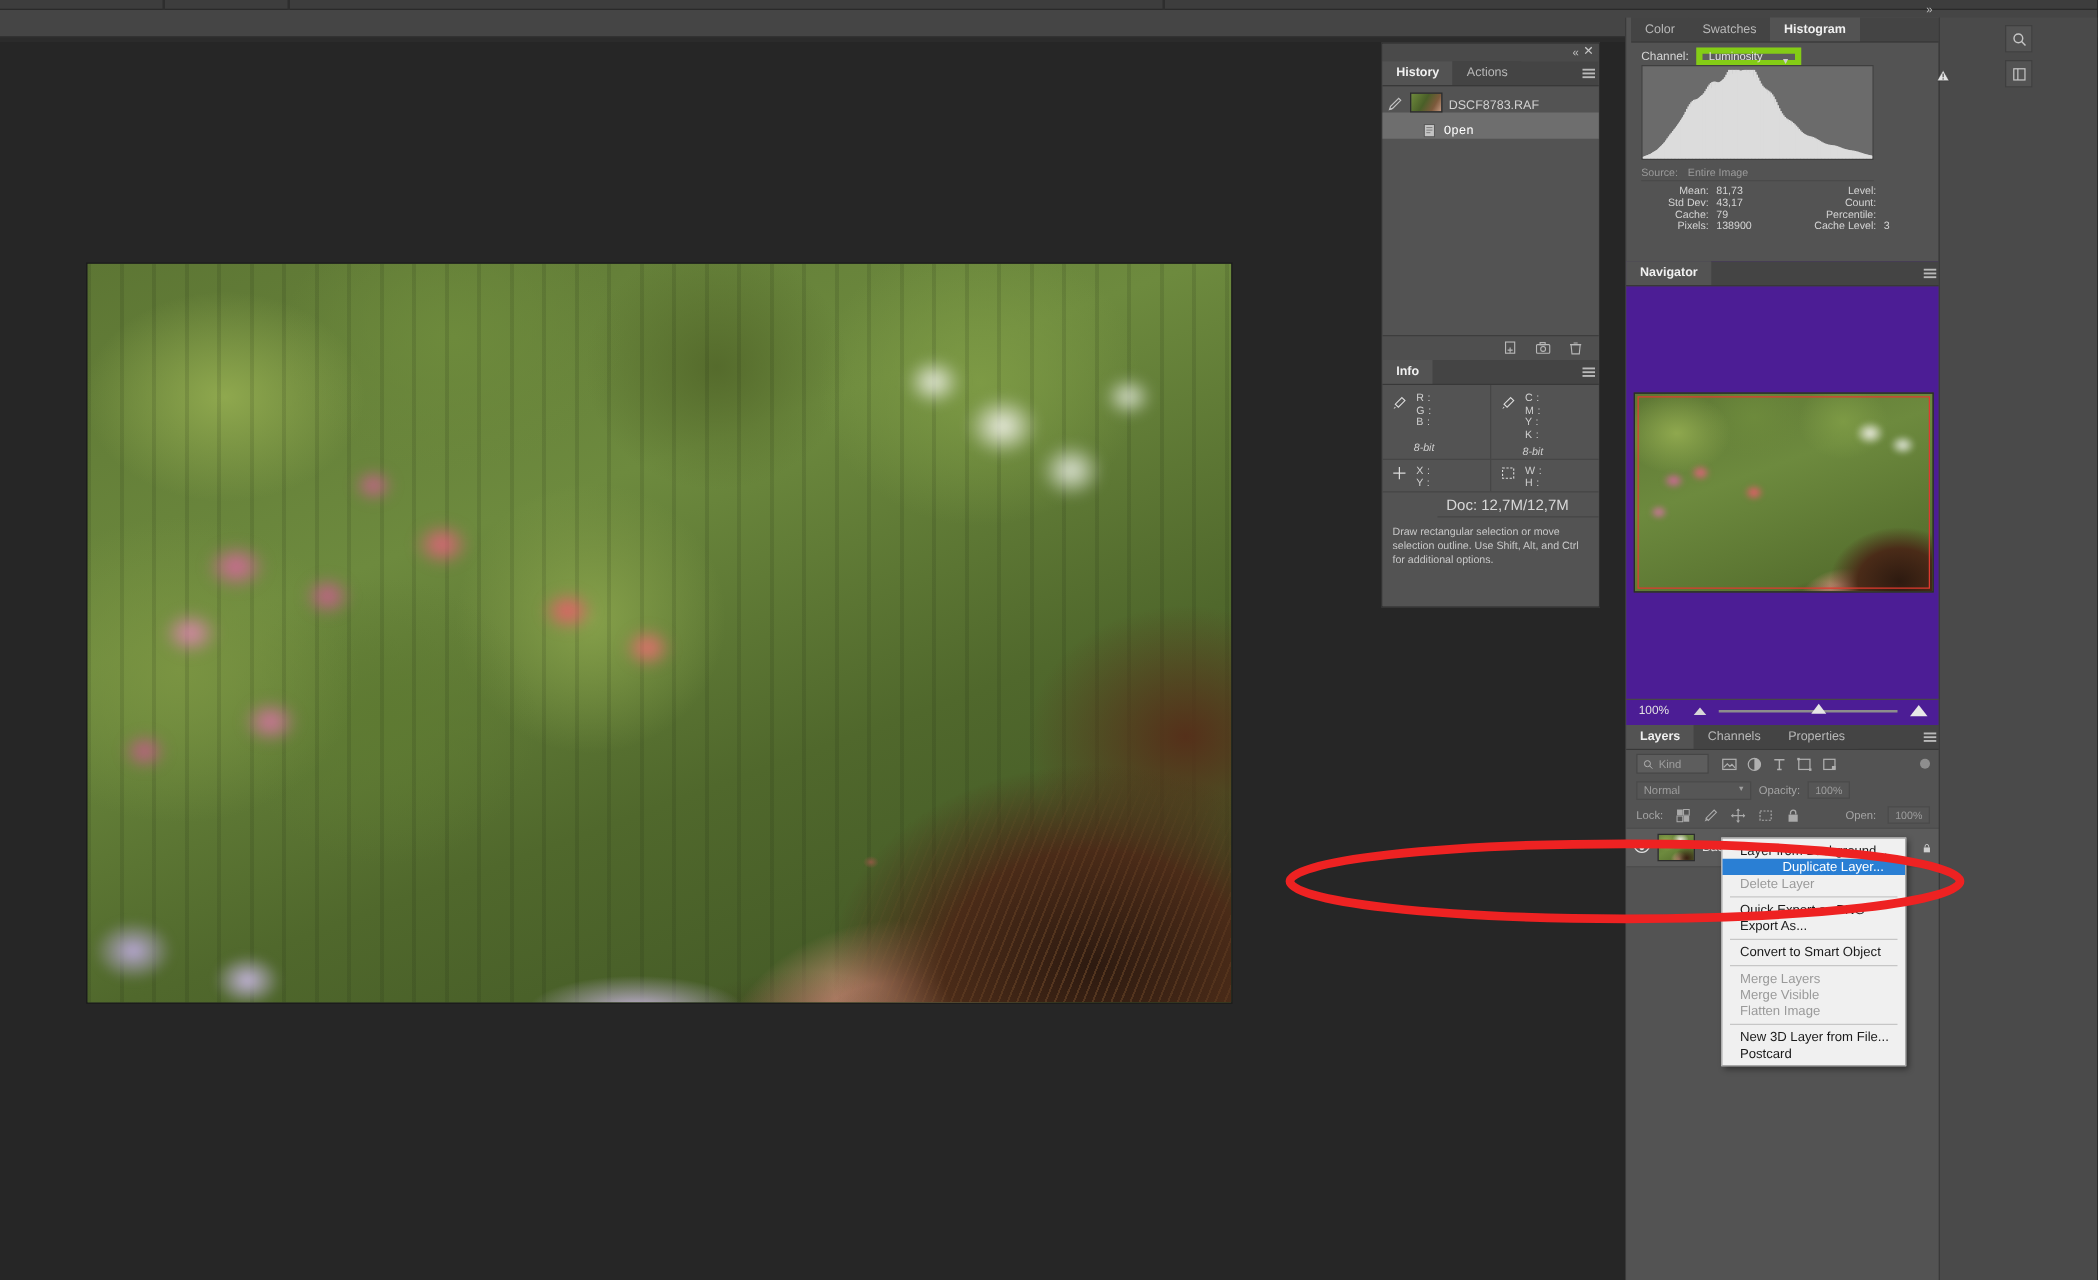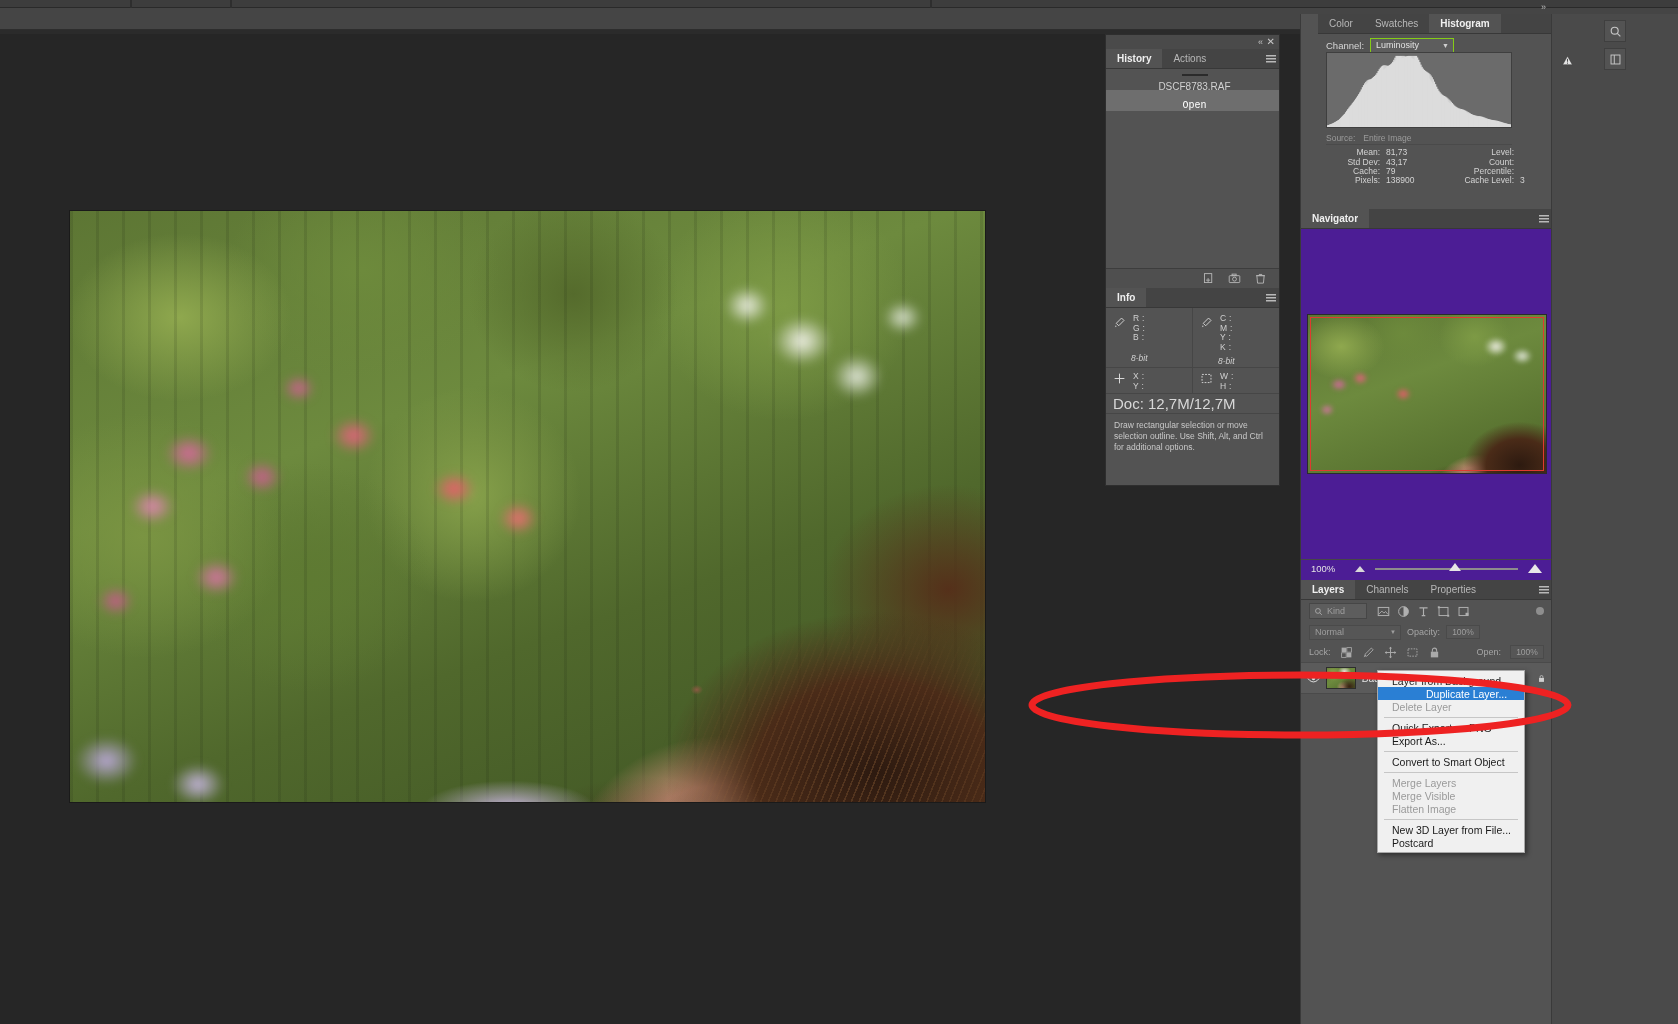--- a/index.html
+++ b/index.html
@@ -66,52 +66,52 @@
     height:14px; background:#4a4a4a; position:relative;
   }
   .float-head .collapse{
     position:absolute; right:17px; top:2px; font-size:9px; color:#c0c0c0; letter-spacing:-1px;
   }
   .float-head .closex{
     position:absolute; right:4px; top:1px; font-size:10px; color:#c8c8c8; line-height:11px;
   }
   .hist-body{ position:absolute; left:0; top:14px; width:173px; height:239px; background:#535353;}
   .hist-row{
-    height:21px; display:flex; align-items:center; padding-left:4px; gap:5px;
-    font-size:10px; color:#d2d2d2;flex-direction:column;
+    height:21px; display:flex; align-items:flex-end; padding-left:4px; gap:5px;
+    font-size:10px; color:#d2d2d2;
   }
   .hist-row.sel{ background:#6e6e6e; color:#fff;font-family:Liberation Mono, monospace; }
   .hist-thumb{ width:26px;height:16px; background:#4a5a2e; border:1px solid #2b2b2b; overflow:hidden;}
   .hist-icons{
     position:absolute; left:0; bottom:0; width:173px; height:20px;
     background:#4f4f4f; border-top:1px solid #3d3d3d;
     display:flex; justify-content:flex-end; align-items:center; gap:13px; padding-right:12px;
   }
   .mini-ico{ width:13px;height:13px; opacity:.82;}
   .info-panel{ position:absolute; left:0; top:253px; width:173px; height:197px; background:#535353;}
   .info-grid{ display:flex; height:60px; border-bottom:1px solid #464646;}
   .info-cell{ flex:1; display:flex; align-items:flex-start; padding:6px 0 0 7px; gap:7px; position:relative;}
   .info-cell + .info-cell{ border-left:1px solid #464646;}
   .ilabels{ font-size:8.5px; color:#d0d0d0; line-height:9.5px; letter-spacing:.3px;}
   .ibit{ position:absolute; left:25px; bottom:4px; font-size:8.5px; color:#d0d0d0;font-style:italic;}
   .info-grid2{ display:flex; height:26px; border-bottom:1px solid #464646;}
   .doc-line{ height:20px; display:flex; align-items:center; padding-left:7px;
-             font-size:15px; color:#d8d8d8; border-bottom:1px solid #464646;}
+             font-size:12px; color:#d8d8d8; border-bottom:1px solid #464646;margin-left:44px;}
   .hint{ padding:6px 8px 0 8px; font-size:8.5px; color:#c9c9c9; line-height:11px;}
 
   
   .dock{ position:absolute; left:1300px; top:14px; width:251px; height:1010px; background:#535353;
          border-left:1px solid #3a3a3a;}
   .dock-collapse{ position:absolute; right:6px; top:1px; font-size:9px; color:#bdbdbd; letter-spacing:-1px;}
 
-  .histo-panel{ position:absolute; left:17px; top:14px; width:267px; height:181px;}
+  .histo-panel{ position:absolute; left:4px; top:14px; width:267px; height:181px;}
   .chan-row{ height:22px; display:flex; align-items:center; gap:6px; padding:0 8px; position:relative;}
   .chan-label{ font-size:9.5px; color:#d6d6d6;}
   .select{
-    width:84px; height:15px; background:#5d5d5d; border:1px solid #84cc16;
+    width:84px; height:15px; background:#5d5d5d; border:5px solid #84cc16;
     font-size:9px; color:#e2e2e2; display:flex; align-items:center; padding-left:5px; position:relative;
   }
   .select .chev{ position:absolute; right:4px; top:3px; font-size:7px; color:#cfcfcf;}
   .refresh{ position:absolute; right:10px; top:4px; width:13px;height:13px;}
   .histo-plot{
     position:absolute; left:8px; top:24px; width:186px; height:76px;
     background:#6b6b6b; border:1px solid #3f3f3f; overflow:hidden;
   }
   .warn-tri{ position:absolute; right:12px; top:27px; width:11px;height:11px; z-index:5;}
   .src-row{

